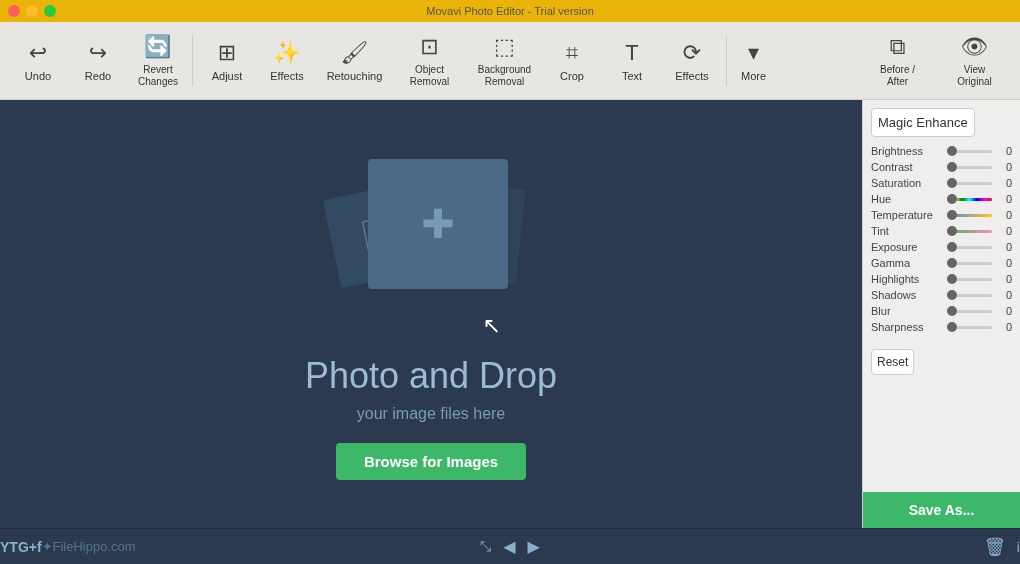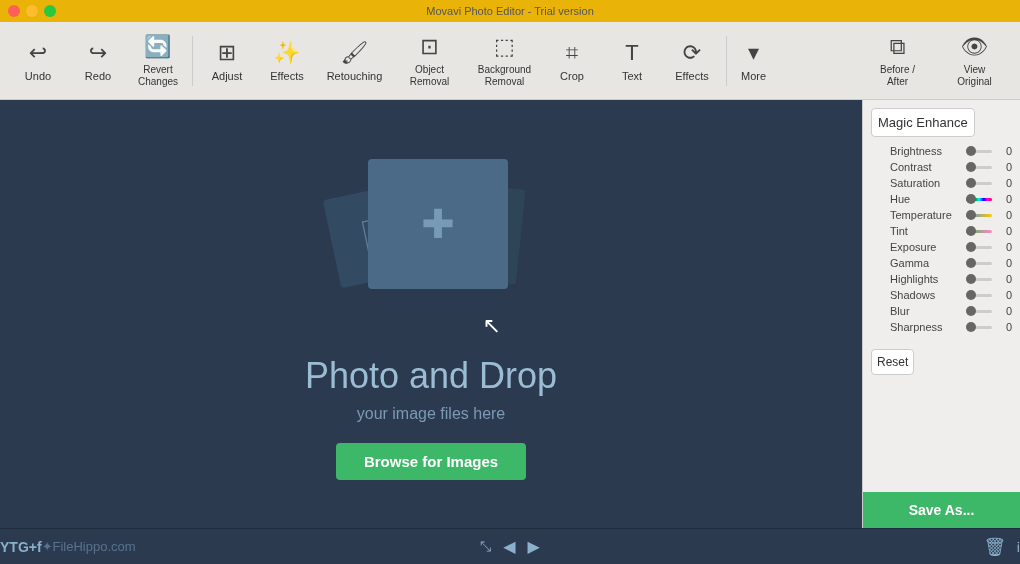--- a/index.html
+++ b/index.html
@@ -209,21 +209,20 @@
     }
 
     .slider-section {
       padding: 0 8px 4px;
     }
     .slider-row {
       display: flex;
       align-items: center;
       margin-bottom: 4px;
       gap: 4px;
-      margin-left: 19px;
     }
     .slider-label {
       font-size: 11px;
       color: #444;
       min-width: 72px;
     }
     .slider-track {
       flex: 1;
       height: 3px;
       background: #ccc;

